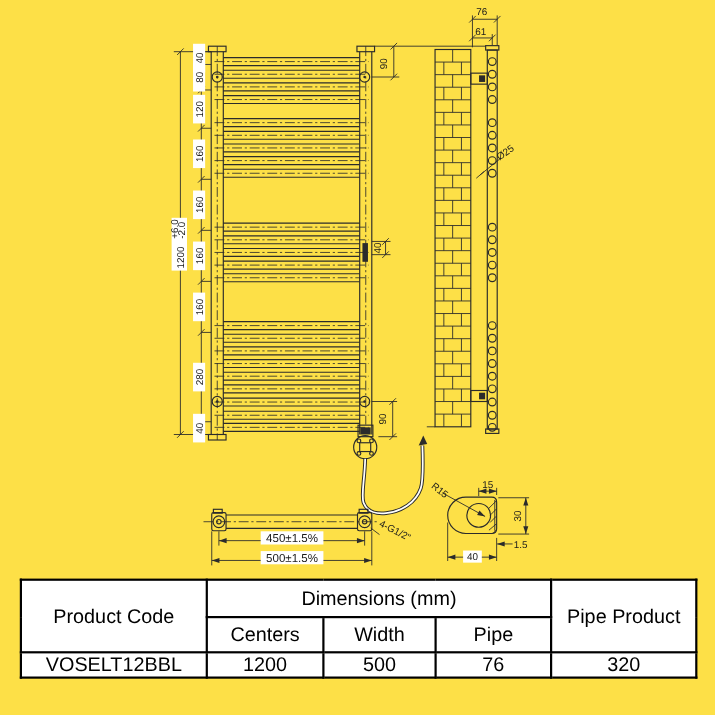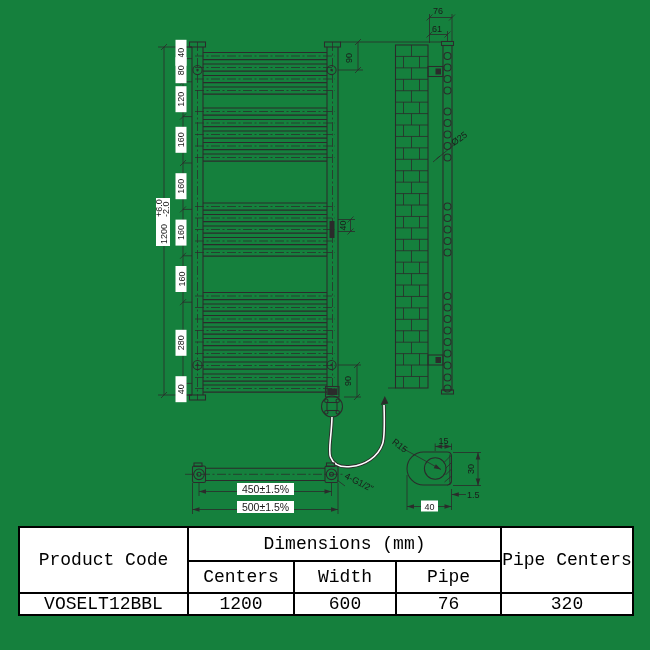--- a/index.html
+++ b/index.html
@@ -1,26 +1,26 @@
 <!DOCTYPE html>
 <html><head>
 <meta charset="utf-8">
 <style>
   html,body{margin:0;padding:0;background:#fff;}
-  #page{position:relative;width:650px;height:650px;background:#15803d;overflow:hidden;
+  #page{position:relative;width:650px;height:650px;background:#fde047;overflow:hidden;
         font-family:"Liberation Sans",sans-serif;}
   svg{position:absolute;left:0;top:0;}
   svg line,svg path,svg rect,svg circle,svg polyline{fill:none;stroke:#2b2b2b;stroke-width:1.05;}
   svg .dim{stroke-width:0.8;}
   svg .cl{stroke-width:0.75;stroke-dasharray:9 2.5 2 2.5;}
   svg .f{fill:#2b2b2b;stroke:none;}
   svg .bg{fill:#ffffff;stroke:none;}
   svg text{fill:#1a1a1a;stroke:none;font-family:"Liberation Sans",sans-serif;font-size:9px;}
   svg text.lbl{font-size:10.5px;}
-  #spec-table{position:absolute;left:18px;top:526px;border-collapse:collapse;table-layout:fixed;font-family:Liberation Mono, monospace;}
+  #spec-table{position:absolute;left:18px;top:526px;border-collapse:collapse;table-layout:fixed;}
   #spec-table td{border:2px solid #000;text-align:center;vertical-align:middle;
       font-size:18px;color:#000;padding:0;background:#fff;}
   .h1{height:34px;} .h2{height:32px;} .h3{height:22px;}
 </style>
 </head>
 <body>
 
 <div id="page">
 
 <svg width="650" height="525" viewBox="0 0 650 525">
@@ -474,30 +474,30 @@
         <col style="width:169px">
         <col style="width:106px">
         <col style="width:102px">
         <col style="width:105px">
         <col style="width:132px">
       </colgroup>
   <tbody>
         <tr class="h1">
     <td rowspan="2">Product Code</td>
     <td colspan="3">Dimensions (mm)</td>
-    <td rowspan="2">Pipe Centers</td>
+    <td rowspan="2">Pipe Product</td>
   </tr>
   <tr class="h2">
     <td>Centers</td>
     <td>Width</td>
     <td>Pipe</td>
   </tr>
   <tr class="h3">
     <td>VOSELT12BBL</td>
     <td>1200</td>
-    <td>600</td>
+    <td>500</td>
     <td>76</td>
     <td>320</td>
   </tr>
 </tbody>
     </table>
 
 </div>
 
 </body></html>

